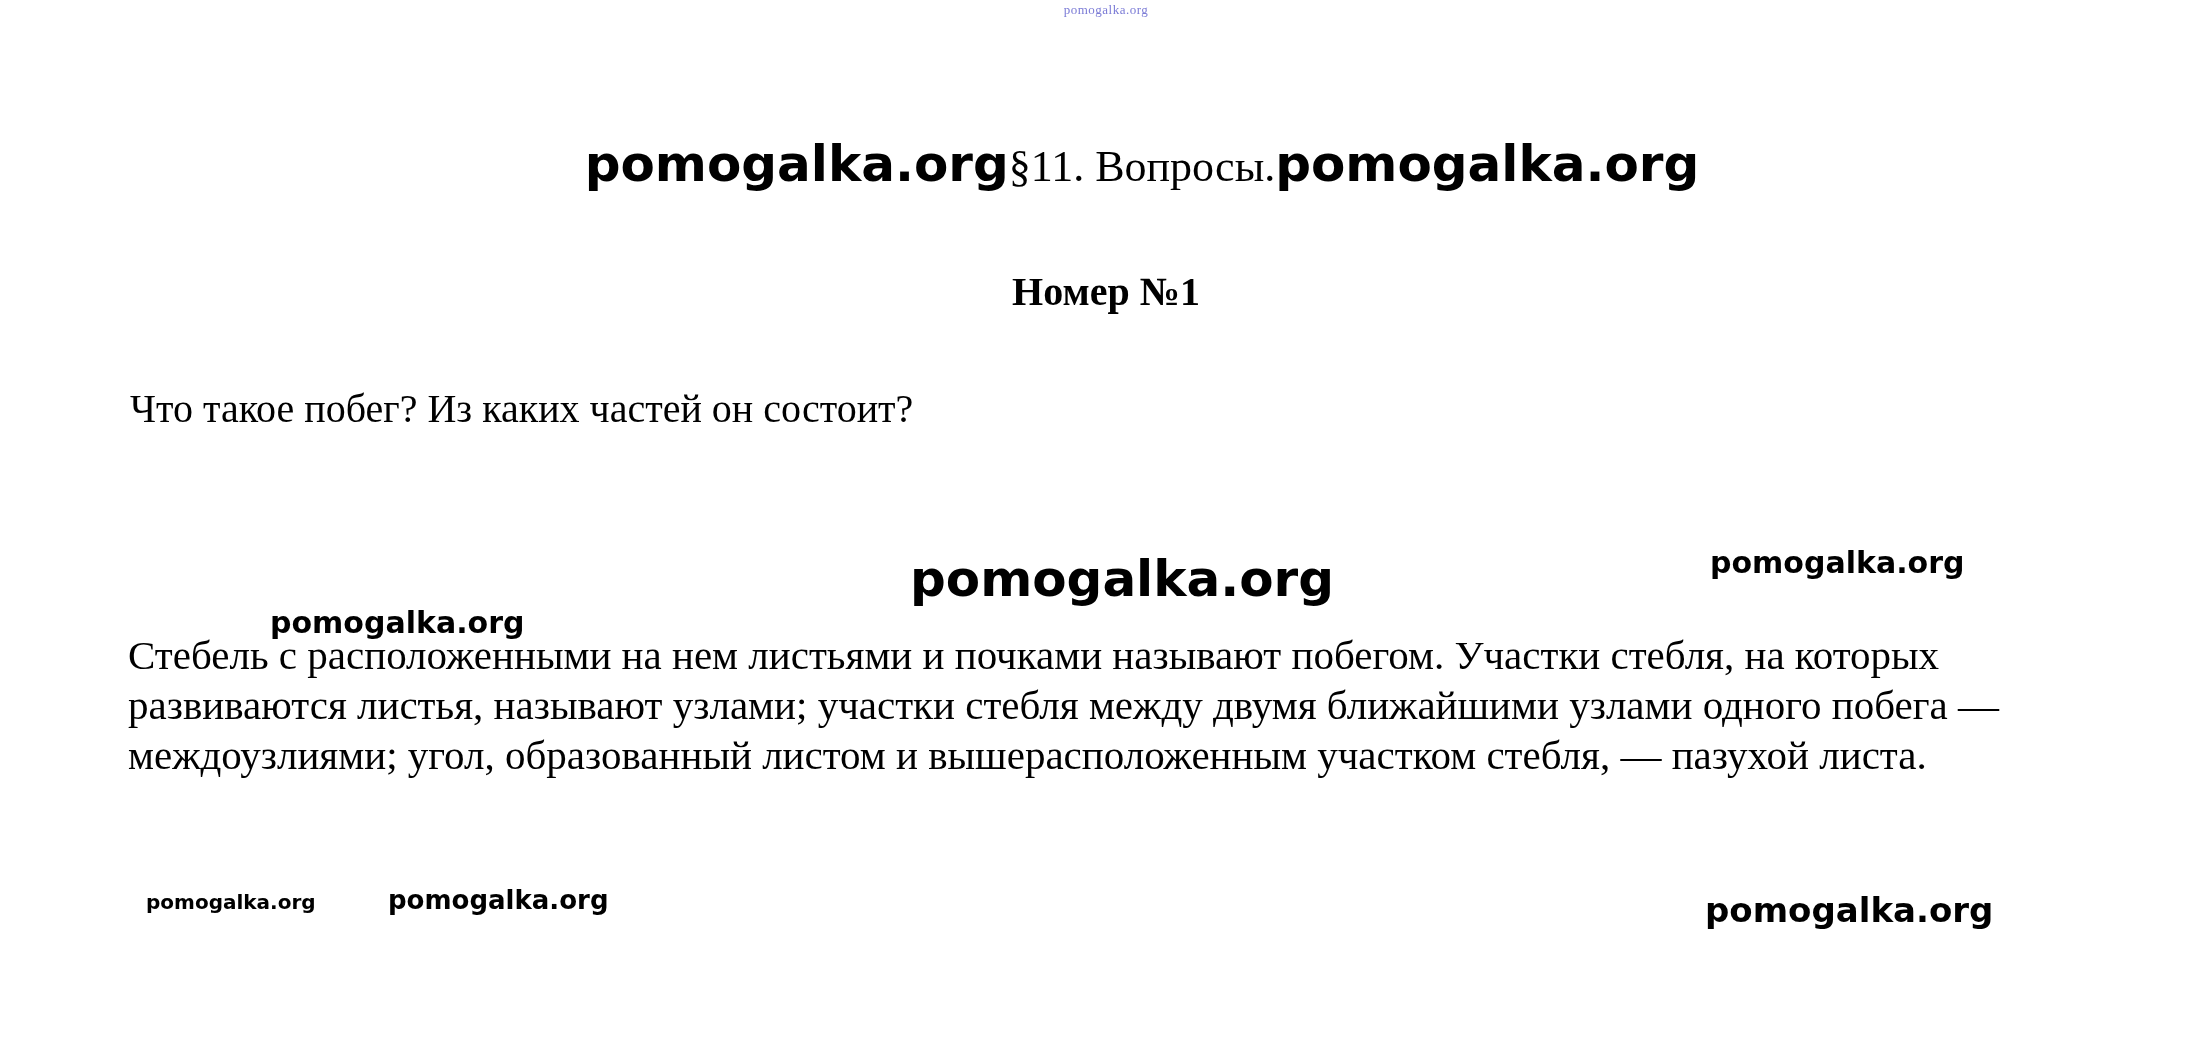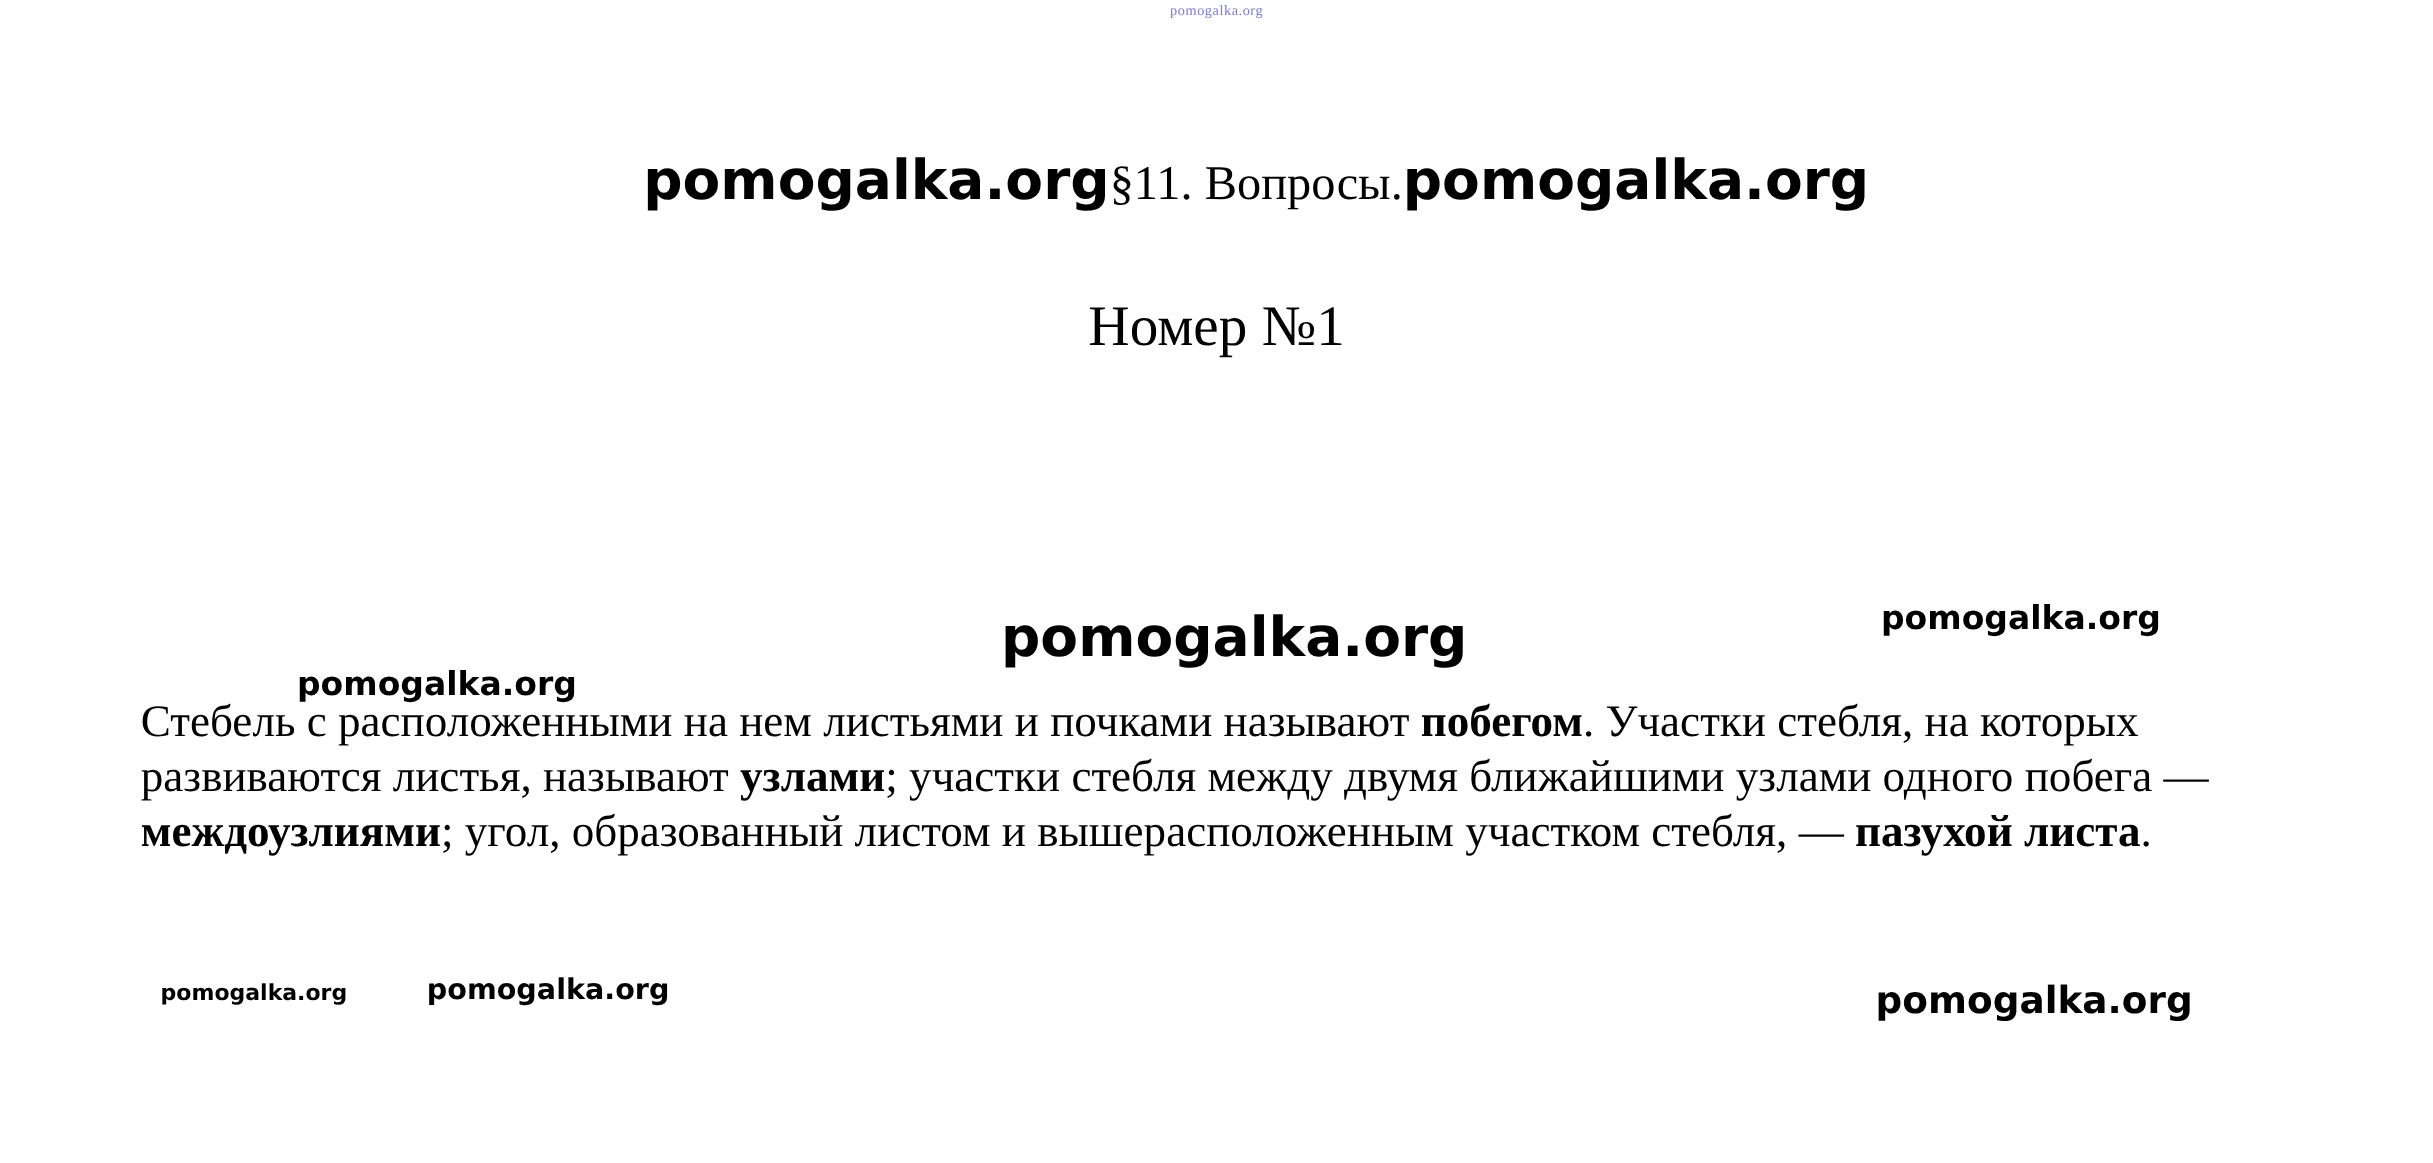--- a/index.html
+++ b/index.html
@@ -62,21 +62,22 @@
     vertical-align: baseline;
   }
 
   .subtitle {
     position: absolute;
     top: 268px;
     left: 0;
     width: 100%;
     text-align: center;
     font-family: "Liberation Serif", serif;
-    font-size: 52px;
+    font-size: 40px;
+    font-weight: bold;
   }
 
   .question {
     position: absolute;
     top: 385px;
     left: 130px;
     font-family: "Liberation Serif", serif;
     font-size: 40px;
   }
 
@@ -92,21 +93,21 @@
 
   .answer {
     position: absolute;
     top: 630px;
     left: 128px;
     width: 1955px;
     font-family: "Liberation Serif", serif;
     font-size: 41px;
     line-height: 1.22;
   }
-  .answer b { font-weight: 700; }
+  .answer b { font-weight: 400; }
 
   
   .wm {
     position: absolute;
     font-family: "DejaVu Sans", sans-serif;
     font-weight: 700;
     color: #000000;
     white-space: nowrap;
     pointer-events: none;
   }      
@@ -123,20 +124,21 @@
 <div class="wm-top">pomogalka.org</div>
 
 <div class="doc">
 
   <div class="title-row">
     <span class="wm-big">pomogalka.org</span><span class="title-text">§11. Вопросы.</span><span class="wm-big">pomogalka.org</span>
   </div>
 
   <div class="subtitle">Номер №1</div>
 
+  <div class="question">Что такое побег? Из каких частей он состоит?</div>
 
 
   <div class="answer"><span>Стебель с расположенными на нем листьями и почками называют </span><b>побегом</b><span>. Участки стебля, на которых развиваются листья, называют </span><b>узлами</b><span>; участки стебля между двумя ближайшими узлами одного побега — </span><b>междоузлиями</b><span>; угол, образованный листом и вышерасположенным участком стебля, — </span><b>пазухой листа</b><span>.</span></div>
 
   <div class="wm wm-3">pomogalka.org</div>
   <div class="wm wm-4">pomogalka.org</div>
   <div class="wm wm-5">pomogalka.org</div>
   <div class="wm wm-6">pomogalka.org</div>
   <div class="wm wm-7">pomogalka.org</div>
   <div class="wm wm-8">pomogalka.org</div>

